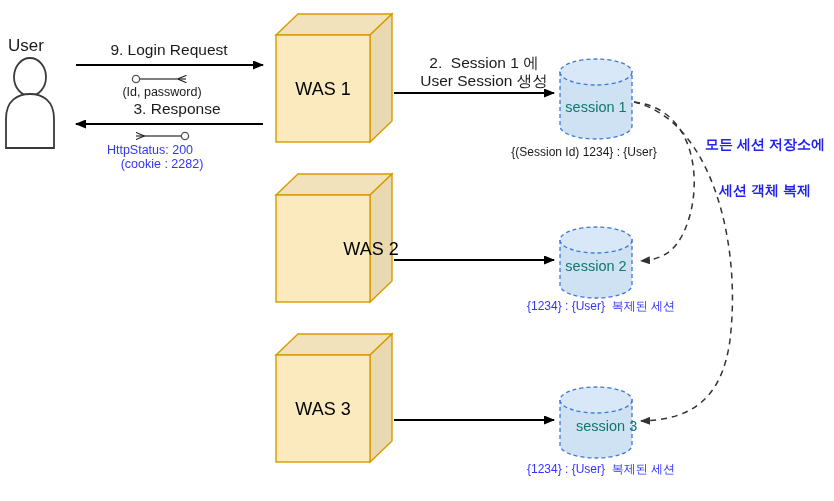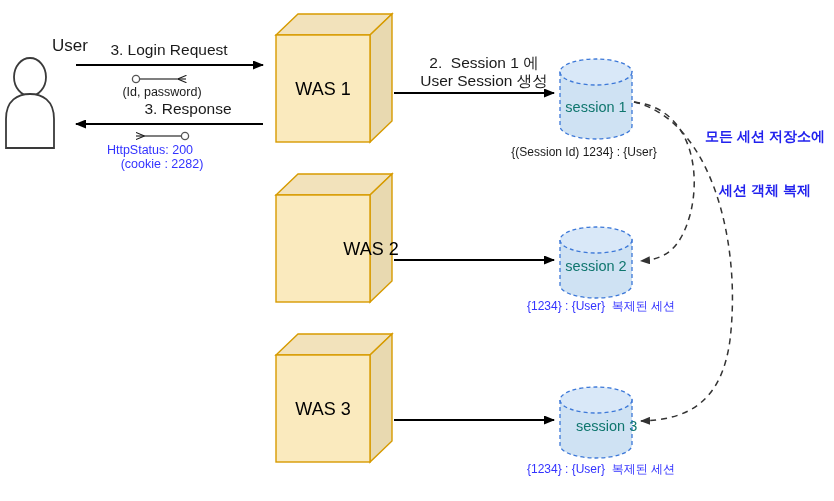--- a/index.html
+++ b/index.html
@@ -32,21 +32,20 @@
   .lbl-blue {
     color: #3333ff;
   }
   .lbl-blue-bold {
     color: #2222ee;
     font-weight: bold;
   }
   .t-user {
     font-size: 17px;
     color: #1a1a1a;
-    margin-left: 44px;
   }
   .t-step {
     font-size: 15.5px;
   }
   .t-small {
     font-size: 12.5px;
   }
   .t-cube {
     font-size: 18px;
     color: #000000;
@@ -145,38 +144,38 @@
   <line x1="394" y1="260" x2="554" y2="260" stroke="#000000" stroke-width="1.9" marker-end="url(#arrowBig)"></line>
 
   <line x1="394" y1="420" x2="554" y2="420" stroke="#000000" stroke-width="1.9" marker-end="url(#arrowBig)"></line>
 
   <path d="M634,102 C690,108 702,170 690,215 C680,250 665,259 641,261" fill="none" stroke="#333333" stroke-width="1.5" stroke-dasharray="6,5" marker-end="url(#arrowDash)"></path>
   <path d="M634,102 C710,120 742,240 730,340 C722,400 690,420 641,421" fill="none" stroke="#333333" stroke-width="1.5" stroke-dasharray="6,5" marker-end="url(#arrowDash)"></path>
 </svg>
 
 <div class="lbl t-user" style="left:8px; top:36px; width:46px;">User</div>
 
-<div class="lbl t-step lbl-black center" style="left:94px; top:41px; width:150px;">3. Login Request</div>
+<div class="lbl t-step lbl-black center" style="left:94px; top:41px; width:150px;">9. Login Request</div>
 
 <div class="lbl t-small lbl-black center" style="left:110px; top:85px; width:104px;">(Id, password)</div>
 
-<div class="lbl t-step lbl-black center" style="left:121px; top:100px; width:134px;text-align:center;">3. Response</div>
+<div class="lbl t-step lbl-black center" style="left:110px; top:100px; width:134px;text-align:center;">3. Response</div>
 
 <div class="lbl t-small lbl-blue center" style="left:92px; top:143px; width:116px;">HttpStatus: 200</div>
 <div class="lbl t-small lbl-blue center" style="left:104px; top:157px; width:116px;">(cookie : 2282)</div>
 
 <div class="lbl t-cube center" style="left:276px; top:79px; width:94px;">WAS 1</div>
 <div class="lbl t-cube center" style="left:276px; top:239px; width:94px;padding-left:48px;">WAS 2</div>
 <div class="lbl t-cube center" style="left:276px; top:399px; width:94px;">WAS 3</div>
 
 <div class="lbl t-step lbl-black center" style="left:410px; top:54px; width:148px;">2.  Session 1 에</div>
 <div class="lbl t-step lbl-black center" style="left:406px; top:72px; width:156px;">User Session 생성</div>
 
 <div class="lbl t-cyl center" style="left:560px; top:99px; width:72px;">session 1</div>
 <div class="lbl t-cyl center" style="left:560px; top:258px; width:72px;">session 2</div>
 <div class="lbl t-cyl center" style="left:576px; top:418px; width:56px;">session 3</div>
 
 <div class="lbl t-cap lbl-black center" style="left:476px; top:145px; width:216px;">{(Session Id) 1234} : {User}</div>
 <div class="lbl t-cap lbl-blue center" style="left:496px; top:299px; width:210px;">{1234} : {User}  복제된 세션</div>
 <div class="lbl t-cap lbl-blue center" style="left:496px; top:462px; width:210px;">{1234} : {User}  복제된 세션</div>
 
-<div class="lbl t-note lbl-blue-bold" style="left:696px; top:128px; width:138px;text-align:center;">모든 세션 저장소에</div>
+<div class="lbl t-note lbl-blue-bold" style="left:696px; top:136px; width:138px;text-align:center;">모든 세션 저장소에</div>
 <div class="lbl t-note lbl-blue-bold" style="left:696px; top:138px; width:138px;margin-top:44px;">세션 객체 복제</div>
 
 </body></html>

